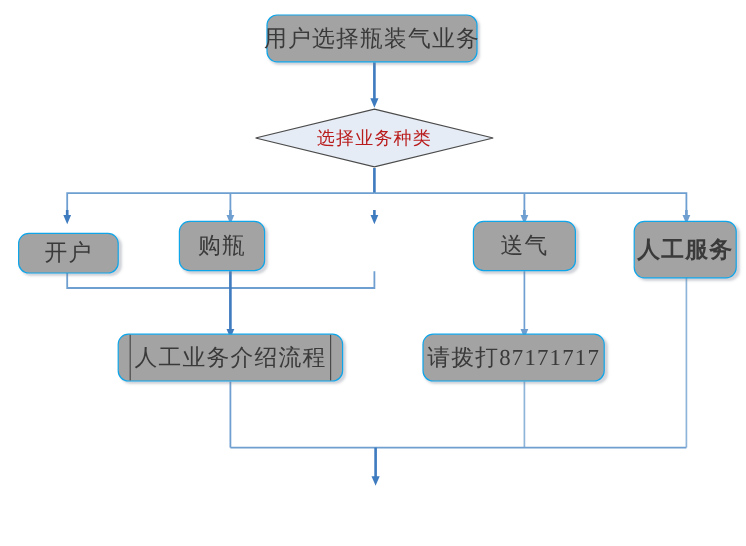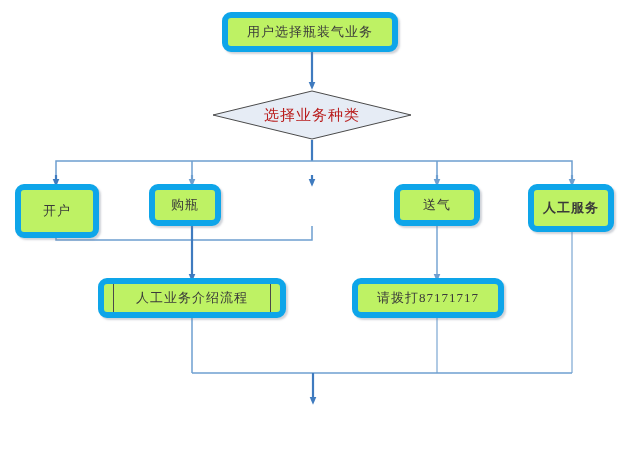--- a/index.html
+++ b/index.html
@@ -23,24 +23,24 @@
     top: 0;
     width: 622px;
     height: 455px;
   }
   .node {
     position: absolute;
     box-sizing: border-box;
     display: flex;
     align-items: center;
     justify-content: center;
-    background: #bef264;
-    border: 6px solid #0ea5e9;
+    background: #a3a3a3;
+    border: 1px solid #0ea5e9;
     color: #3a3a3a;
-    font-size: 13px;
+    font-size: 19px;
     letter-spacing: 1px;
     white-space: nowrap;
     box-shadow: 2px 2px 2px rgba(120,130,145,0.35);
     z-index: 2;
   }
   .rounded {
     border-radius: 9px;
   }
   .terminator {
     border-radius: 999px;
@@ -137,21 +137,21 @@
     <span>用户选择瓶装气业务</span>
   </div>
 
   <div class="diamond-wrap" style="left:212px; top:90px; width:200px; height:50px;">
     <svg width="200" height="50" viewBox="0 0 200 50">
       <polygon points="100,1 199,25 100,49 1,25" fill="#e6ecf5" stroke="#4a4a4a" stroke-width="1"></polygon>
     </svg>
     <div class="diamond-label">选择业务种类</div>
   </div>
 
-  <div class="node rounded" style="left:15px; top:184px; width:84px; height:54px;">
+  <div class="node rounded" style="left:15px; top:194px; width:84px; height:34px;">
     <span>开户</span>
   </div>
 
   <div class="node rounded" style="left:149px; top:184px; width:72px; height:42px;">
     <span>购瓶</span>
   </div>
 
 
   <div class="node rounded" style="left:394px; top:184px; width:86px; height:42px;justify-content:center;">
     <span>送气</span>

